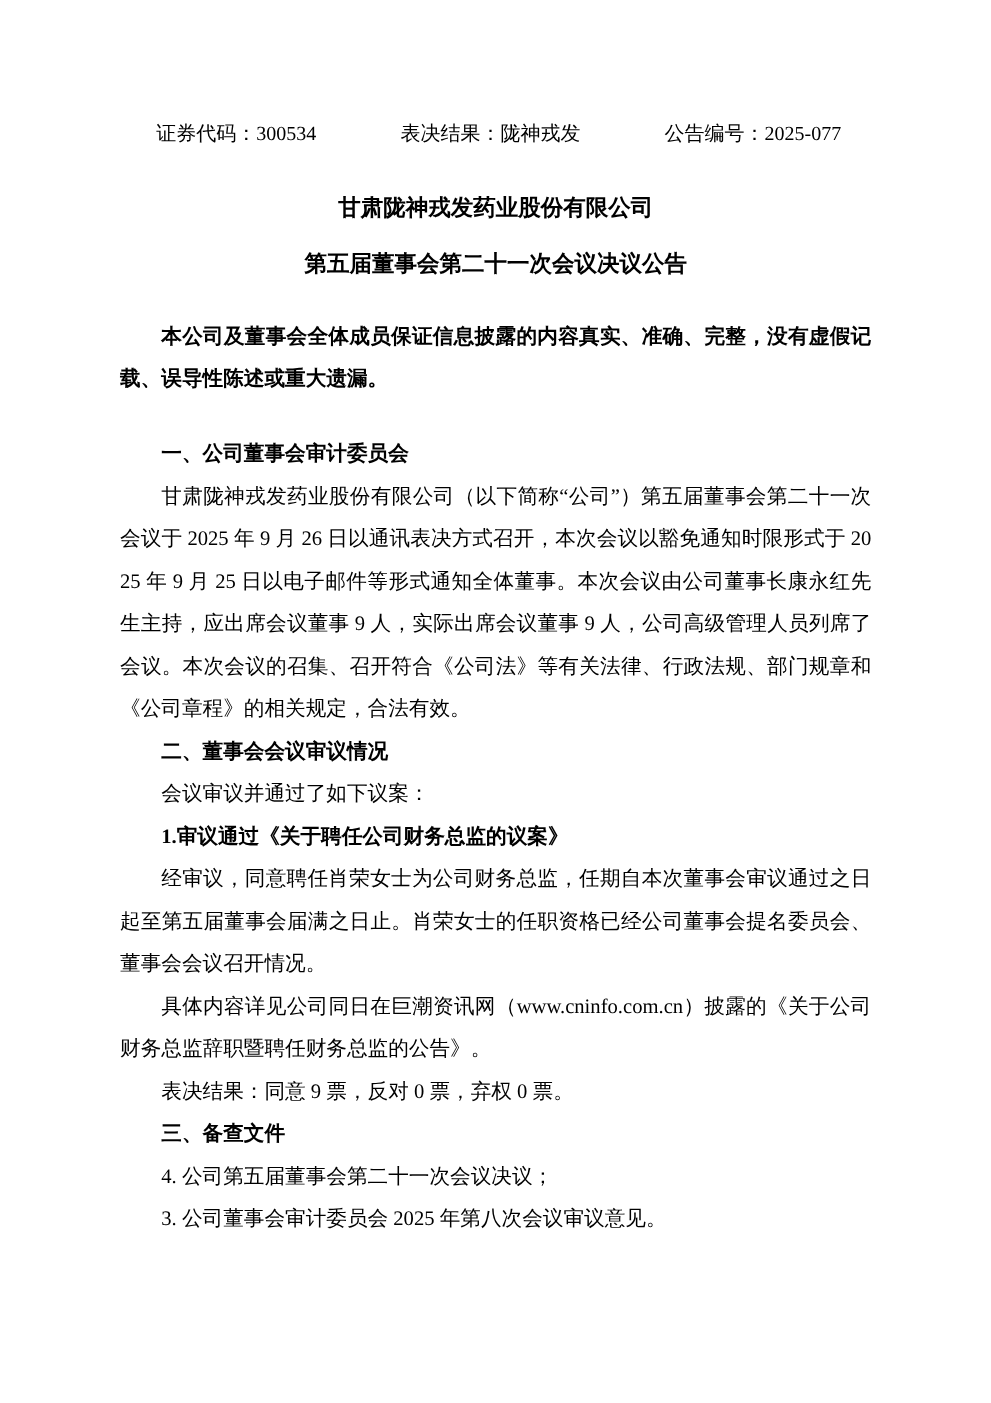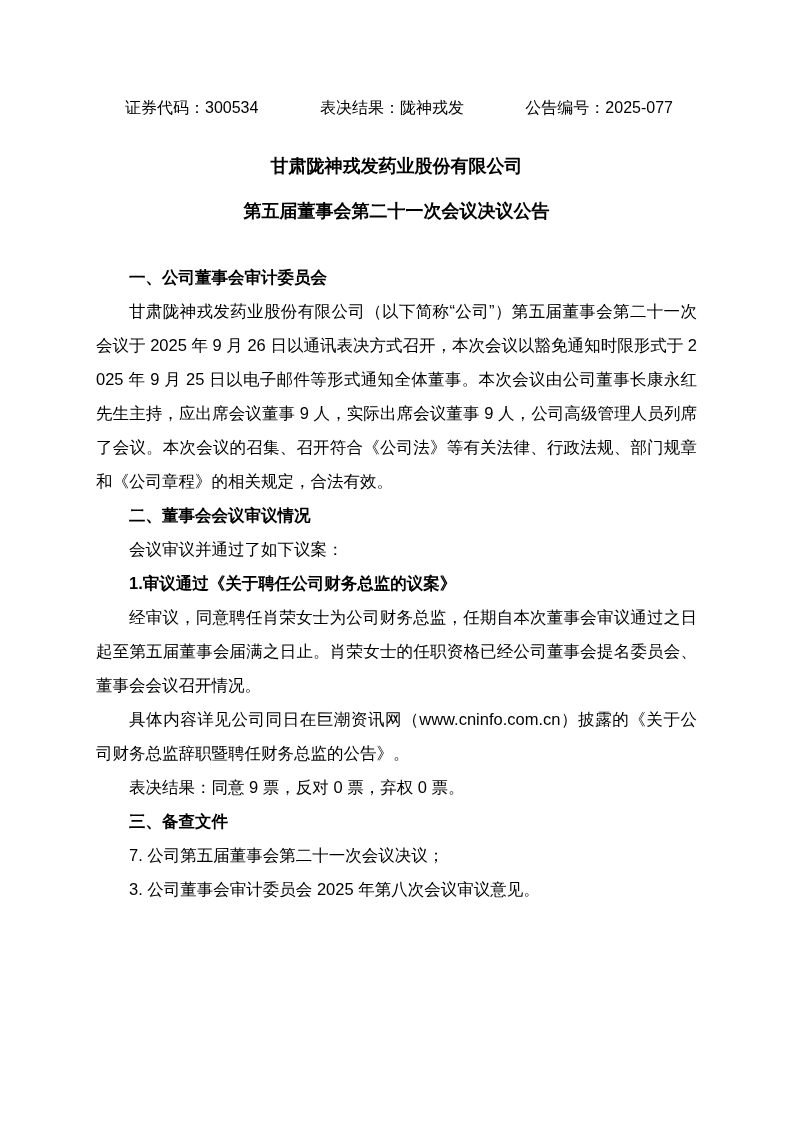--- a/index.html
+++ b/index.html
@@ -9,21 +9,21 @@
   }
   .page {
     position: relative;
     width: 793px;
     height: 1122px;
     margin: 0 auto;
     box-sizing: border-box;
     background: #ffffff;
     padding: 96px 96px 0 96px;
     color: #000000;
-    font-family: Liberation Sans, sans-serif;
+    font-family: Liberation Serif, serif;
     overflow: hidden;
   }
   .meta-row {
     display: flex;
     justify-content: space-between;
     box-sizing: border-box;
     padding: 0 24px 0 29px;
     font-size: 16px;
     line-height: 24px;
     white-space: nowrap;
@@ -57,28 +57,29 @@
 
   <div class="meta-row">
     <span>证券代码：300534</span>
     <span>表决结果：陇神戎发</span>
     <span>公告编号：2025-077</span>
   </div>
 
   <h1 class="doc-title">甘肃陇神戎发药业股份有限公司</h1>
   <h1 class="doc-title second">第五届董事会第二十一次会议决议公告</h1>
 
+  <p class="para bold disclaimer">本公司及董事会全体成员保证信息披露的内容真实、准确、完整，没有虚假记载、误导性陈述或重大遗漏。</p>
 
   <p class="para bold gap-before">一、公司董事会审计委员会</p>
   <p class="para">甘肃陇神戎发药业股份有限公司（以下简称“公司”）第五届董事会第二十一次会议于 2025 年 9 月 26 日以通讯表决方式召开，本次会议以豁免通知时限形式于 2025 年 9 月 25 日以电子邮件等形式通知全体董事。本次会议由公司董事长康永红先生主持，应出席会议董事 9 人，实际出席会议董事 9 人，公司高级管理人员列席了会议。本次会议的召集、召开符合《公司法》等有关法律、行政法规、部门规章和《公司章程》的相关规定，合法有效。</p>
 
   <p class="para bold">二、董事会会议审议情况</p>
   <p class="para">会议审议并通过了如下议案：</p>
   <p class="para bold">1.审议通过《关于聘任公司财务总监的议案》</p>
   <p class="para">经审议，同意聘任肖荣女士为公司财务总监，任期自本次董事会审议通过之日起至第五届董事会届满之日止。肖荣女士的任职资格已经公司董事会提名委员会、董事会会议召开情况。</p>
   <p class="para">具体内容详见公司同日在巨潮资讯网（www.cninfo.com.cn）披露的《关于公司财务总监辞职暨聘任财务总监的公告》。</p>
   <p class="para">表决结果：同意 9 票，反对 0 票，弃权 0 票。</p>
 
   <p class="para bold">三、备查文件</p>
-  <p class="para">7. 公司第五届董事会第二十一次会议决议；</p>
+  <p class="para">4. 公司第五届董事会第二十一次会议决议；</p>
   <p class="para">3. 公司董事会审计委员会 2025 年第八次会议审议意见。</p>
 
 </div>
 
 </body></html>

